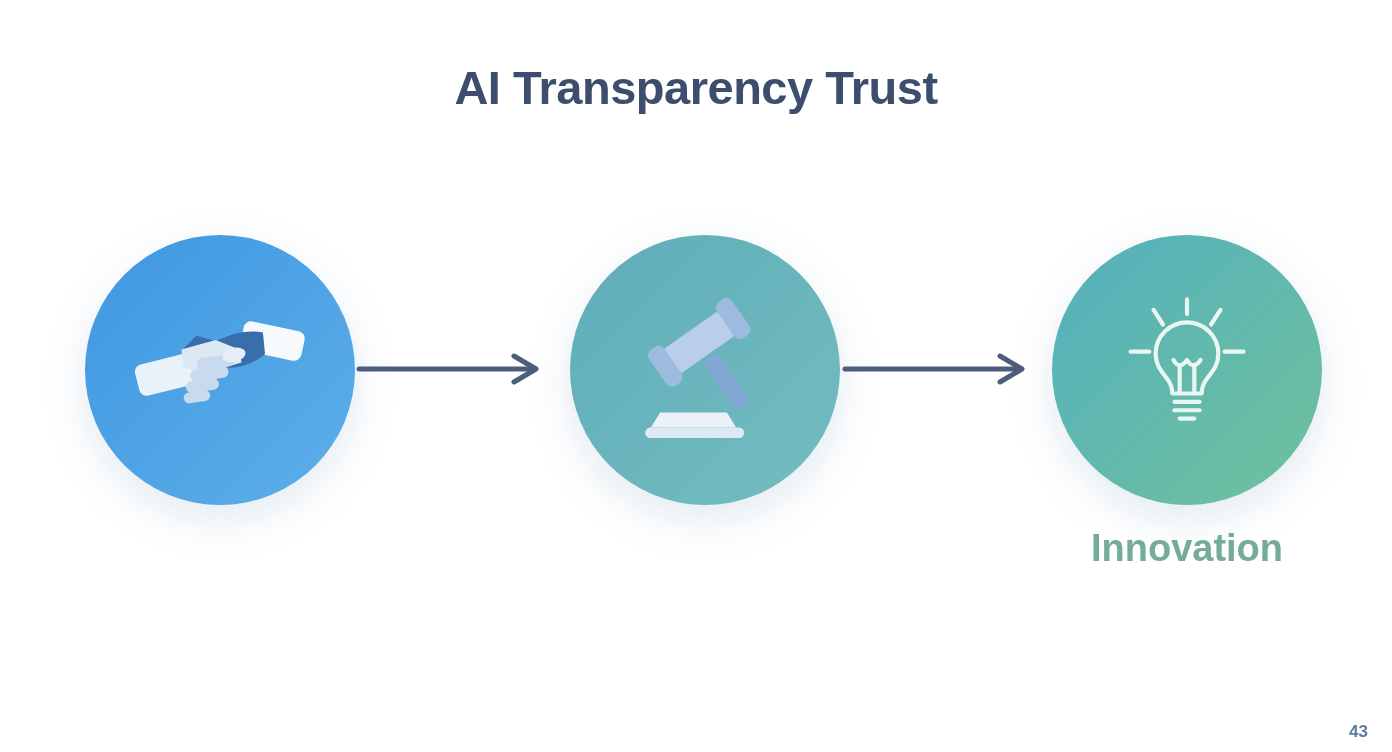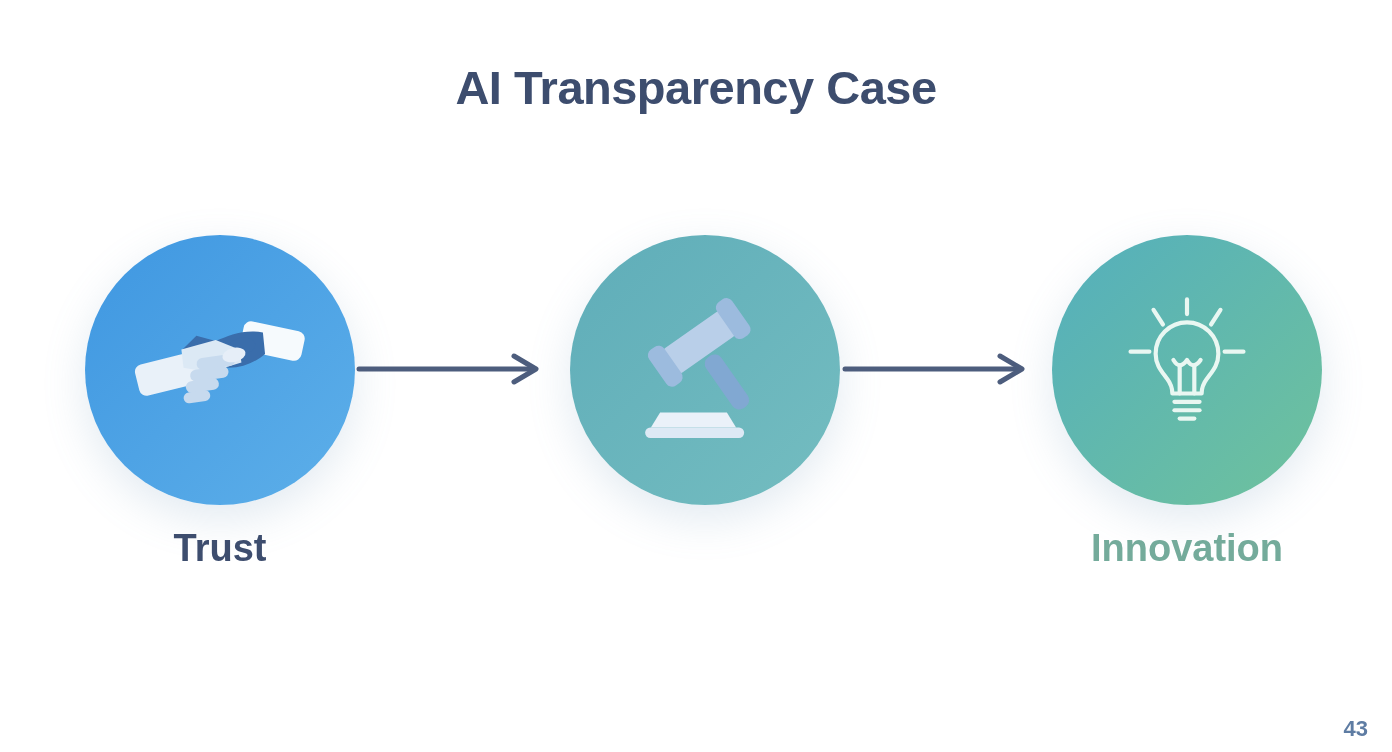--- a/index.html
+++ b/index.html
@@ -62,50 +62,49 @@
     stroke: var(--arrow-color, #4d5d7d);
     stroke-width: 5;
     stroke-linecap: round;
     stroke-linejoin: round;
     fill: none;
   }
   .page-number {
     position: absolute;
     right: 24px;
     bottom: 10px;
-    font-size: 22px;
+    font-size: 17px;
     font-weight: 700;
     color: var(--page-number-color, #5e7ca3);
   }
 </style>
 </head>
 <body>
 
 <div class="slide" style="--title-color: #3d4d6e; --bg: #ffffff; --arrow-color: #4d5d7d; --page-number-color: #5e7ca3;">
 
-  <h1 class="title">AI Transparency Case</h1>
+  <h1 class="title">AI Transparency Trust</h1>
 
   <div class="step step-0" style="--c1: #3f97e1; --c2: #5dafe9; --label-color: #3d4d6e;">
     <div class="circle">
       <svg width="172" height="118" viewBox="0 0 160 110" aria-hidden="true">
         <rect x="100" y="14" width="58" height="28" rx="7" fill="#f6fafd" transform="rotate(12 129 28)"></rect>
         <path d="M120 20 C 102 17, 88 23, 76 28 L58 23 L45 36 L60 48 L88 53 C 102 53, 114 47, 122 40 Z" fill="#3a6dab"></path>
         <ellipse cx="100" cy="33" rx="13" ry="8" fill="#3a6dab" transform="rotate(-12 100 33)"></ellipse>
         <rect x="2" y="44" width="58" height="30" rx="7" fill="#e9f1f9" transform="rotate(-14 31 59)"></rect>
         <path d="M44 36 L76 27 L98 36 L100 48 L70 57 L46 53 Z" fill="#dce9f5"></path>
         <g fill="#c7daee">
           <rect x="58" y="42" width="36" height="11" rx="5.5" transform="rotate(-8 76 47)"></rect>
           <rect x="52" y="53" width="36" height="11" rx="5.5" transform="rotate(-8 70 58)"></rect>
           <rect x="48" y="64" width="31" height="11" rx="5.5" transform="rotate(-8 63 69)"></rect>
           <rect x="46" y="75" width="25" height="10" rx="5" transform="rotate(-8 58 80)"></rect>
         </g>
         <ellipse cx="93" cy="41" rx="11" ry="6.5" fill="#e6eef8" transform="rotate(-14 93 41)"></ellipse>
       </svg>
     </div>
-    <div class="step-label">Trust</div>
   </div>
 
   <svg class="arrow arrow-1" width="196" height="36" viewBox="0 0 196 36" aria-hidden="true">
     <path d="M3 18 H 176"></path>
     <path d="M158 5 L 180 18 L 158 31"></path>
   </svg>
 
   <div class="step step-1" style="--c1: #5fadb9; --c2: #74bdc0; --label-color: #6ba5a2;">
     <div class="circle">
       <svg width="150" height="152" viewBox="0 0 130 132" aria-hidden="true">

